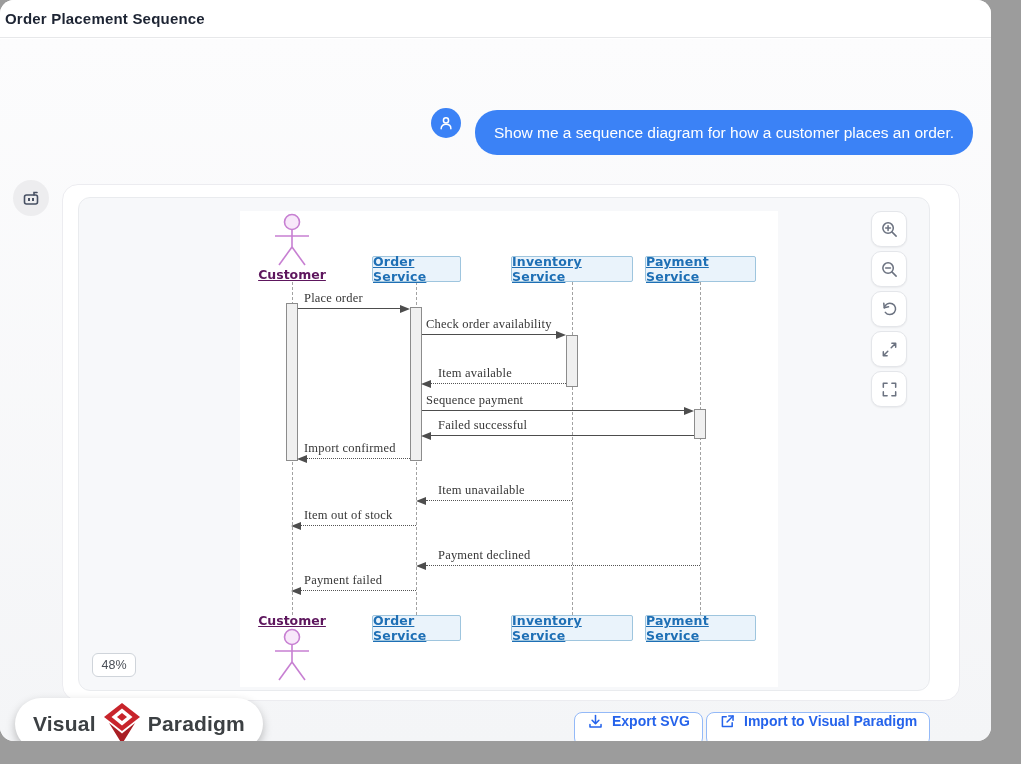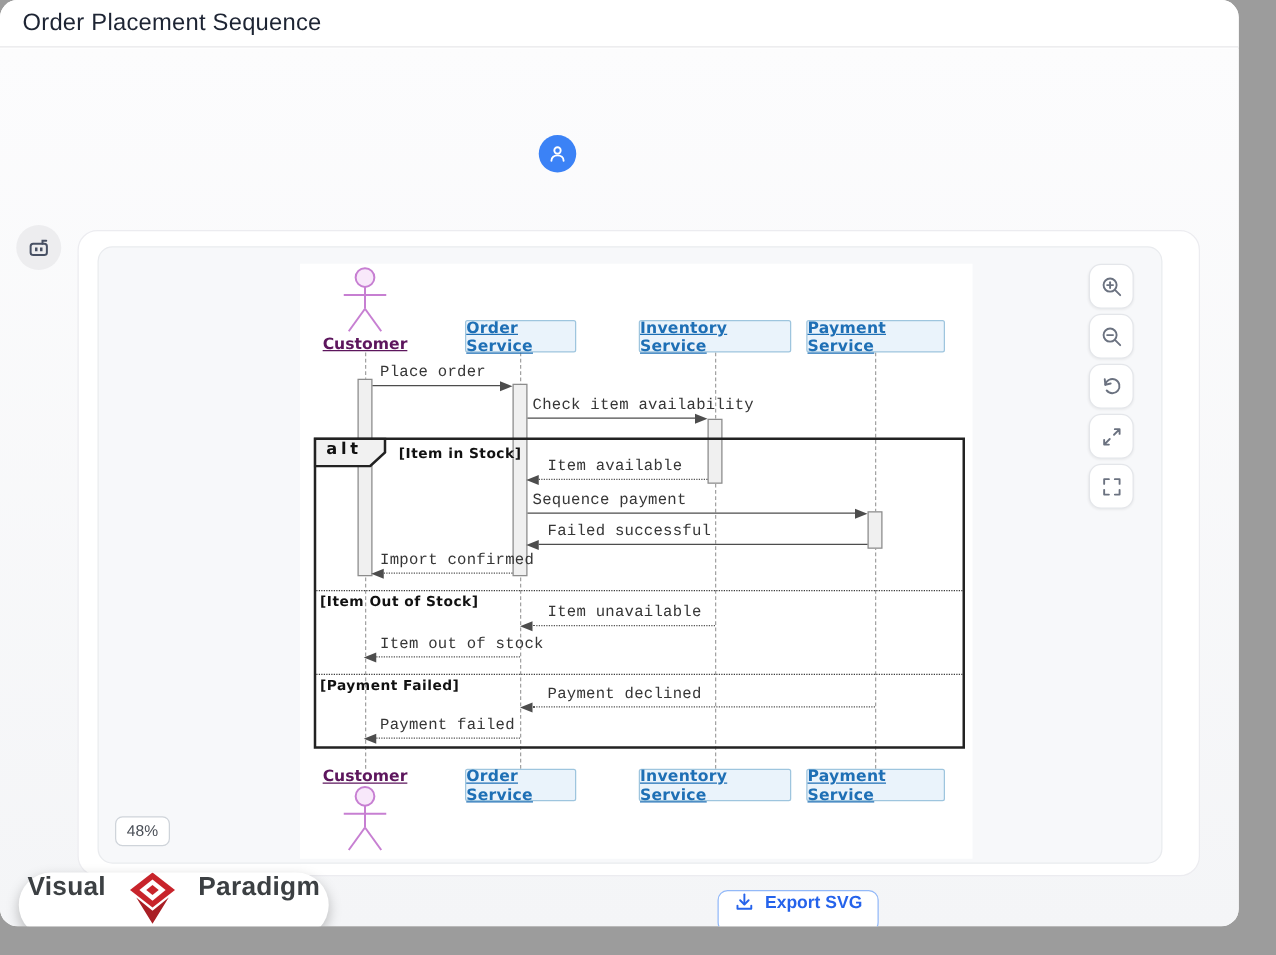--- a/index.html
+++ b/index.html
@@ -1,49 +1,49 @@
 <!DOCTYPE html>
 <html><head>
 <meta charset="utf-8">
 <style>
   *{box-sizing:border-box;margin:0;padding:0}
   html,body{width:1021px;height:764px}
   body{background:#9c9c9c;font-family:"Liberation Sans",sans-serif;position:relative;overflow:hidden}
   #window{position:absolute;left:0;top:0;width:991px;height:741px;background:#fff;border-radius:14px;overflow:hidden}
   
   .header{position:absolute;left:0;top:0;width:100%;height:38px;background:#fff;border-bottom:1px solid #e7e8ea;z-index:5}
-  .header .title{position:absolute;left:18px;top:0;line-height:38px;font-size:19px;font-weight:400;color:#1d2433;letter-spacing:.2px}
+  .header .title{position:absolute;left:5px;top:0;line-height:38px;font-size:15px;font-weight:700;color:#1d2433;letter-spacing:.2px}
   
   .chat-area{position:absolute;left:0;top:39px;width:100%;height:702px;background:linear-gradient(#fcfcfd,#f4f5f7)}
   .avatar{position:absolute;left:431px;top:69px;width:30px;height:30px;border-radius:50%;background:#3b82f6;display:flex;align-items:center;justify-content:center}
   .bubble{position:absolute;left:475px;top:71px;width:498px;height:45px;border-radius:22px;background:#3b82f6;color:#fff;font-size:15.5px;display:flex;align-items:center;justify-content:center;padding:0 18px}
   .bot-avatar{position:absolute;left:13px;top:141px;width:36px;height:36px;border-radius:50%;background:#ededef;display:flex;align-items:center;justify-content:center}
   
   .card{position:absolute;left:62px;top:145px;width:898px;height:517px;background:#fff;border:1px solid #ececf0;border-radius:16px}
   .panel{position:absolute;left:78px;top:158px;width:852px;height:494px;background:#f7f8fa;border:1px solid #e9ebee;border-radius:12px}
   
   .tbtn{position:absolute;left:871px;width:36px;height:36px;background:#fff;border:1px solid #e4e6ea;border-radius:10px;box-shadow:0 1px 2px rgba(0,0,0,.06);display:flex;align-items:center;justify-content:center;cursor:pointer}
   .zoom-badge{position:absolute;left:92px;top:614px;width:44px;height:24px;background:#fff;border:1px solid #cfd4da;border-radius:6px;font-size:12.5px;color:#4a4f57;display:flex;align-items:center;justify-content:center}
   
-  .logo-pill{position:absolute;left:15px;top:659px;width:248px;height:52px;background:#fff;border-radius:28px;box-shadow:0 4px 10px rgba(0,0,0,.25);display:flex;justify-content:center;gap:19px;cursor:pointer}
+  .logo-pill{position:absolute;left:15px;top:659px;width:248px;height:52px;background:#fff;border-radius:28px;box-shadow:0 4px 10px rgba(0,0,0,.25);display:flex;align-items:center;justify-content:center;gap:8px;cursor:pointer}
   .logo-word{font-size:21px;font-weight:700;color:#3c4043;letter-spacing:.2px}
   .fbtn{position:absolute;top:673px;height:34px;background:#fff;border:1px solid #93b9f8;border-radius:8px;color:#2563eb;font-size:14px;font-weight:700;display:inline-flex;align-items:flex-start;gap:8px;padding:0 12px;cursor:pointer;font-family:"Liberation Sans",sans-serif}
   
   .canvas{position:absolute;left:240px;top:172px;width:538px;height:476px;background:#fff}
   .lifeline{position:absolute;width:0;border-left:1px dashed #a2a2a2;top:71px;height:333px;z-index:1}
   .act{position:absolute;width:12px;background:#f0f0f0;border:1px solid #8c8c8c;z-index:2}
   .pbox{position:absolute;height:26px;background:#eaf3fb;border:1px solid #9ec5de;border-radius:2px;display:flex;align-items:center;justify-content:center;font-size:12.5px;font-weight:600;color:#1e6fb5;text-decoration:underline;font-family:"DejaVu Sans",sans-serif;letter-spacing:.2px;z-index:2;cursor:pointer}
   .actor-label{position:absolute;width:80px;text-align:center;font-size:12.5px;font-weight:700;color:#5d165d;text-decoration:underline;font-family:"DejaVu Sans",sans-serif;z-index:2;cursor:pointer}
   .actor-fig{position:absolute;z-index:2}
   .mline{position:absolute;height:0;border-top:1.6px solid #4d4d4d;z-index:4}
   .mline.dot{border-top-style:dotted;border-top-color:#555}
   .ah{position:absolute;width:0;height:0;border-top:4.5px solid transparent;border-bottom:4.5px solid transparent;z-index:4}
   .ah.r{border-left:10px solid #4d4d4d}
   .ah.l{border-right:10px solid #4d4d4d}
-  .mlabel{position:absolute;font-size:12.5px;color:#363636;font-family:Liberation Mono, monospace;white-space:nowrap;letter-spacing:.2px;z-index:4}
+  .mlabel{position:absolute;font-size:12.5px;color:#363636;font-family:Liberation Serif, serif;white-space:nowrap;letter-spacing:.2px;z-index:4}
   .frame{position:absolute;left:11px;top:139px;width:521px;height:249px;border:2px solid #222;z-index:3}
   .frame-tab{position:absolute;left:-2px;top:-2px;width:60px;height:24px}
   .frame-tab .op{position:absolute;left:10px;top:2px;font-size:13px;font-weight:700;letter-spacing:3px;color:#111;font-family:"DejaVu Sans",sans-serif}
   .guard{position:absolute;font-size:11px;font-weight:700;color:#111;font-family:"DejaVu Sans",sans-serif;letter-spacing:.4px;white-space:nowrap}
   .divider{position:absolute;left:0;width:517px;border-top:1.5px dotted #3c3c3c}
   svg{display:block}
 </style>
 </head>
 <body>
 
@@ -57,20 +57,21 @@
 
     <div class="avatar">
       <span>
         <svg width="18" height="18" viewBox="0 0 24 24" fill="none" stroke="#ffffff" stroke-width="2" stroke-linecap="round">
           <circle cx="12" cy="8.5" r="3.4"></circle>
             <path d="M5.5 19.5c0-3.6 2.9-5.8 6.5-5.8s6.5 2.2 6.5 5.8"></path>
         </svg>
       </span>
     </div>
 
+    <div class="bubble">Show me a sequence diagram for how a customer places an order.</div>
 
     <div class="bot-avatar">
       <span>
         <svg width="20" height="20" viewBox="0 0 20 20" fill="none" stroke="#475063" stroke-width="1.6" stroke-linecap="round">
           <rect x="3.5" y="7" width="13" height="9" rx="2"></rect>
           <rect x="7" y="10" width="2" height="3" fill="#475063" stroke="none"></rect>
           <rect x="11" y="10" width="2" height="3" fill="#475063" stroke="none"></rect>
           <path d="M13 7V4.5h3"></path>
         </svg>
       </span>
@@ -99,39 +100,26 @@
 
       <div class="pbox" style="left:132px;top:45px;width:89px">Order Service</div>
       <div class="pbox" style="left:271px;top:45px;width:122px">Inventory Service</div>
       <div class="pbox" style="left:405px;top:45px;width:111px">Payment Service</div>
 
       <div class="act" style="left:46px;top:92px;height:158px"></div>
       <div class="act" style="left:170px;top:96px;height:154px"></div>
       <div class="act" style="left:326px;top:124px;height:52px"></div>
       <div class="act" style="left:454px;top:198px;height:30px"></div>
 
-      <div class="frame">
-        <div class="frame-tab">
-          <svg width="60" height="24" viewBox="0 0 60 24">
-            <path d="M1,1 H57 V12 L45,23 H1 Z" fill="#f1f1f1" stroke="#222" stroke-width="2"></path>
-          </svg>
-          <span class="op">alt</span>
-        </div>
-        <div class="guard" style="left:66px;top:4px">[Item in Stock]</div>
-        <div class="divider" style="top:120px"></div>
-        <div class="guard" style="left:3px;top:123px">[Item Out of Stock]</div>
-        <div class="divider" style="top:187px"></div>
-        <div class="guard" style="left:3px;top:190px">[Payment Failed]</div>
-      </div>
 
       <div class="mlabel" style="left:64px;top:80px">Place order</div>
       <div class="mline" style="left:58px;top:97px;width:103px"></div>
       <i class="ah r" style="left:160px;top:93.5px"></i>
 
-      <div class="mlabel" style="left:186px;top:106px">Check item availability</div>
+      <div class="mlabel" style="left:186px;top:106px">Check order availability</div>
       <div class="mline" style="left:182px;top:123px;width:135px"></div>
       <i class="ah r" style="left:316px;top:119.5px"></i>
 
       <div class="mlabel" style="left:198px;top:155px">Item available</div>
       <div class="mline dot" style="left:191px;top:172px;width:135px"></div>
       <i class="ah l" style="left:181px;top:168.5px"></i>
 
       <div class="mlabel" style="left:186px;top:182px">Sequence payment</div>
       <div class="mline" style="left:182px;top:199px;width:263px"></div>
       <i class="ah r" style="left:444px;top:195.5px"></i>
@@ -237,15 +225,25 @@
       <span>
         <svg width="17" height="17" viewBox="0 0 20 20" fill="none" stroke="#2563eb" stroke-width="1.8" stroke-linecap="round" stroke-linejoin="round">
           <path d="M10 3v9"></path>
             <path d="M6 8.5 L10 12.5 L14 8.5"></path>
             <path d="M3.5 13.5 V16.5 H16.5 V13.5"></path>
         </svg>
       </span>
       <span>Export SVG</span>
     </button>
 
+    <button class="fbtn" style="left:706px">
+      <span>
+        <svg width="17" height="17" viewBox="0 0 20 20" fill="none" stroke="#2563eb" stroke-width="1.8" stroke-linecap="round" stroke-linejoin="round">
+          <path d="M8.5 4.5 H4 V16 H15.5 V11.5"></path>
+            <path d="M11.5 3.5 H16.5 V8.5"></path>
+            <path d="M16.5 3.5 L9.5 10.5"></path>
+        </svg>
+      </span>
+      <span>Import to Visual Paradigm</span>
+    </button>
 
   </div>
 </div>
 
 </body></html>

